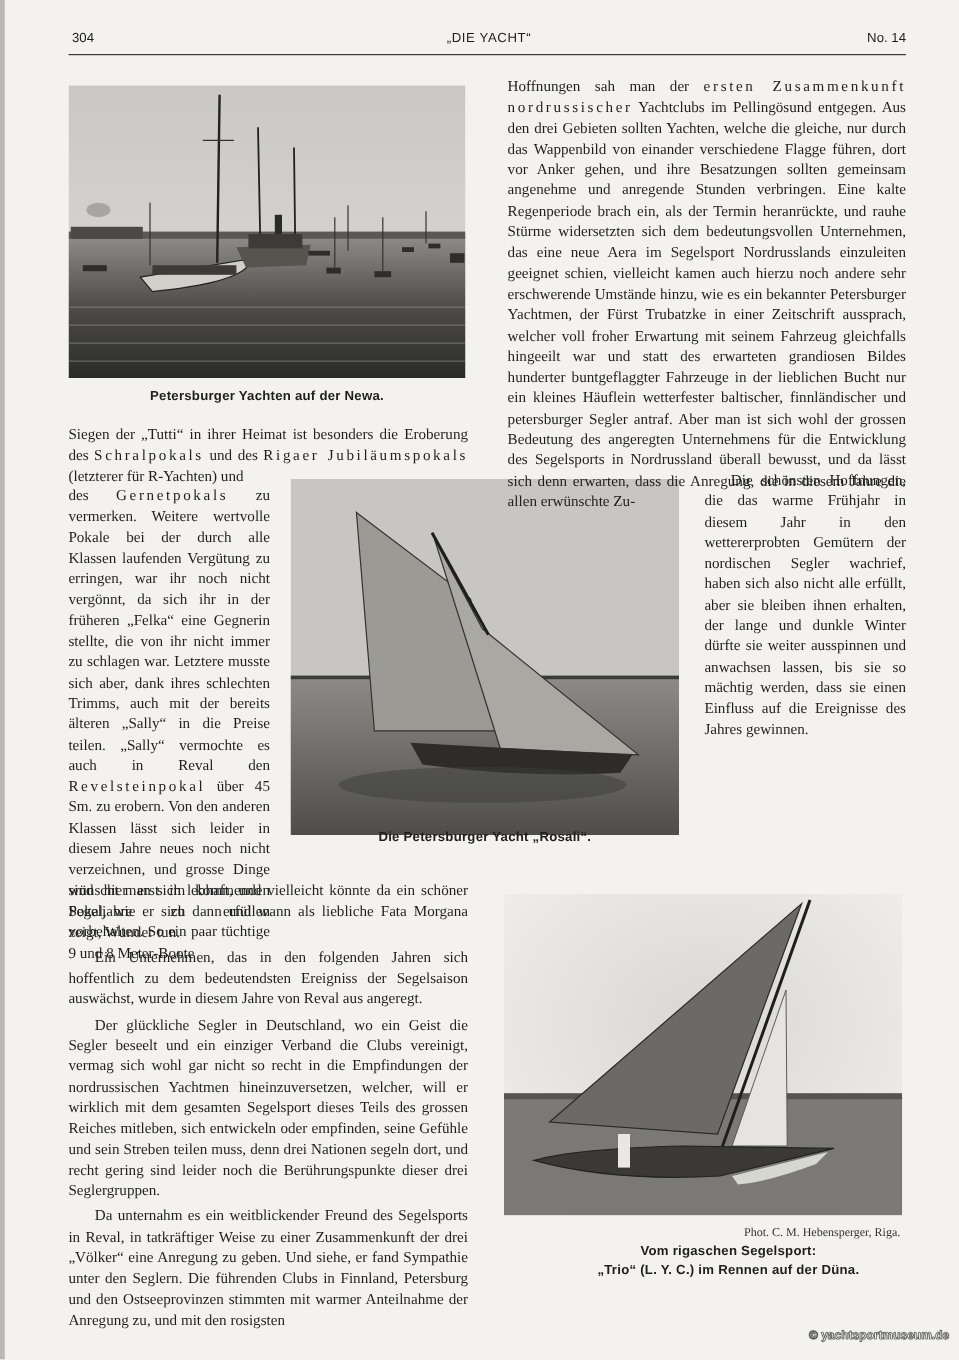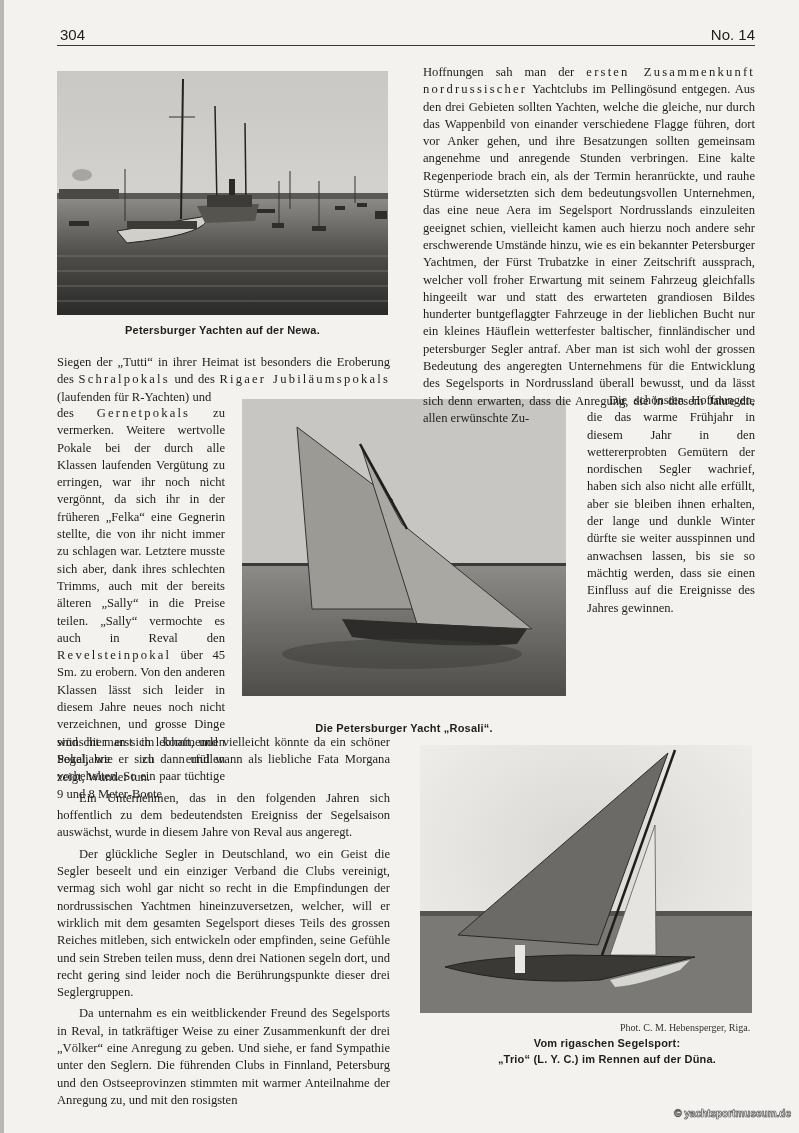--- a/index.html
+++ b/index.html
@@ -3,21 +3,21 @@
 <meta charset="utf-8">
 <style>
   html, body { margin:0; padding:0; }
   body {
     width:799px; height:1133px; position:relative; overflow:hidden;
     background:#f3f2ef;
     font-family:"Liberation Serif", "DejaVu Serif", serif;
     color:#1e1e1e;
   }
   .page-edge { position:absolute; left:0; top:0; width:4px; height:1133px; background:#b9b8b5; }
-  .hdr { position:absolute; top:26px; left:60px; width:695px; height:20px; font-family:"Liberation Sans", sans-serif; font-size:15px; font-stretch:condensed; }
+  .hdr { position:absolute; top:26px; left:60px; width:695px; height:20px; font-family:"Liberation Sans", sans-serif; font-size:11px; font-stretch:condensed; }
   .hdr .num { position:absolute; left:0; top:0; }
   .hdr .title { position:absolute; left:0; right:0; text-align:center; top:0; letter-spacing:0.5px; }
   .hdr .issue { position:absolute; right:0; top:0;text-align:right; }
   .hrule { position:absolute; top:45px; left:57px; width:698px; height:1px; background:#3a3a3a; }
 
   .col { position:absolute; font-size:12.6px; line-height:17.3px; text-align:justify; }
   .col p { margin:0; }
   .indent { text-indent:22px; }
   .sp { letter-spacing:2.2px; }
 
@@ -26,20 +26,21 @@
   .credit { position:absolute; font-size:10px; color:#333; }
   .wm { position:absolute; right:8px; top:1108px; font-family:"Liberation Sans", sans-serif; font-weight:bold; font-size:10px; color:#fff; -webkit-text-stroke:0.6px #555; text-shadow:0 0 1px #333; }
 </style>
 </head>
 <body>
 
 <div class="page-edge"></div>
 
 <div class="hdr">
   <span class="num">304</span>
+  <span class="title">„DIE YACHT“</span>
   <span class="issue">No. 14</span>
 </div>
 <div class="hrule"></div>
 
 <div class="photo" style="left:57px; top:71px; width:331px; height:244px;">
   <svg width="331" height="244" viewBox="0 0 331 244">
     <defs>
       <linearGradient id="sky1" x1="0" y1="0" x2="0" y2="1">
           <stop offset="0" stop-color="#c9c8c4"></stop>
           <stop offset="1" stop-color="#dcdbd7"></stop>
@@ -104,21 +105,21 @@
     <rect width="324" height="297" fill="#c7c6c2"></rect>
     <rect y="166" width="324" height="131" fill="url(#w2)"></rect>
     <rect y="164" width="324" height="3" fill="#3a3a38"></rect>
     <path d="M55 28 L150 100 L175 210 L70 210 Z" fill="#9b9a95" stroke="#333" stroke-width="1"></path>
     <path d="M120 50 L160 125 L290 230 L175 225 Z" fill="#a9a8a3" stroke="#333" stroke-width="1"></path>
     <line x1="118" y1="45" x2="165" y2="130" stroke="#1e1e1e" stroke-width="2.5"></line>
     <path d="M100 220 L285 230 L275 245 Q200 250 110 238 Z" fill="#2d2c2a"></path>
     <ellipse cx="160" cy="255" rx="120" ry="15" fill="#3c3b38" opacity="0.5"></ellipse>
   </svg>
 </div>
-<div class="cap" style="left:242px; top:722px; width:324px;">Die Petersburger Yacht „Rosali“.</div>
+<div class="cap" style="left:242px; top:692px; width:324px;">Die Petersburger Yacht „Rosali“.</div>
 
 <div class="photo" style="left:420px; top:745px; width:332px; height:268px;">
   <svg width="332" height="268" viewBox="0 0 332 268">
     <defs>
       <radialGradient id="sky3" cx="0.5" cy="0.4" r="0.7">
           <stop offset="0" stop-color="#d8d7d3"></stop>
           <stop offset="1" stop-color="#f0efec"></stop>
         </radialGradient>
     </defs>
     <rect width="332" height="268" fill="url(#sky3)"></rect>
@@ -130,21 +131,21 @@
     <path d="M25 222 Q90 240 180 235 L275 212 L150 210 Q60 212 25 222 Z" fill="#3a3936" stroke="#222"></path>
     <rect x="95" y="200" width="10" height="28" fill="#e8e7e3"></rect>
     <path d="M190 235 Q230 225 270 215 L260 225 Q220 240 195 242 Z" fill="#e8e7e3" opacity="0.85"></path>
   </svg>
 </div>
 <div class="credit" style="left:620px; top:1022px;">Phot. C. M. Hebensperger, Riga.</div>
 <div class="cap" style="left:415px; top:1037px; width:384px;">Vom rigaschen Segelsport:</div>
 <div class="cap" style="left:415px; top:1053px; width:384px;">„Trio“ (L. Y. C.) im Rennen auf der Düna.</div>
 
 <div class="col" style="left:57px; top:354px; width:333px;">
-  <p><span>Siegen der „Tutti“ in ihrer Heimat ist besonders die Eroberung des </span><span class="sp">Schralpokals</span><span> und des </span><span class="sp">Rigaer Jubiläumspokals</span><span> (laufenden für R-Yachten) und</span></p>
+  <p><span>Siegen der „Tutti“ in ihrer Heimat ist besonders die Eroberung des </span><span class="sp">Schralpokals</span><span> und des </span><span class="sp">Rigaer Jubiläumspokals</span><span> (letzterer für R-Yachten) und</span></p>
 </div>
 
 <div class="col" style="left:57px; top:405px; width:168px;">
   <p><span>des </span><span class="sp">Gernetpokals</span><span> zu vermerken. Weitere wertvolle Pokale bei der durch alle Klassen laufenden Vergütung zu erringen, war ihr noch nicht vergönnt, da sich ihr in der früheren „Felka“ eine Gegnerin stellte, die von ihr nicht immer zu schlagen war. Letztere musste sich aber, dank ihres schlechten Trimms, auch mit der bereits älteren „Sally“ in die Preise teilen. „Sally“ vermochte es auch in Reval den </span><span class="sp">Revelsteinpokal</span><span> über 45 Sm. zu erobern. Von den anderen Klassen lässt sich leider in diesem Jahre neues noch nicht verzeichnen, und grosse Dinge sind hier erst im kommenden Segeljahre zu erfüllen vorbehalten. So ein paar tüchtige 9 und 8 Meter-Boote</span></p>
 </div>
 
 <div class="col" style="left:57px; top:734px; width:333px;">
   <p>wünscht man sich lebhaft, und vielleicht könnte da ein schöner Pokal, wie er sich dann und wann als liebliche Fata Morgana zeigt, Wunder tun.</p>
   <p class="indent" style="margin-top:4px;">Ein Unternehmen, das in den folgenden Jahren sich hoffentlich zu dem bedeutendsten Ereigniss der Segelsaison auswächst, wurde in diesem Jahre von Reval aus angeregt.</p>
   <p class="indent" style="margin-top:4px;">Der glückliche Segler in Deutschland, wo ein Geist die Segler beseelt und ein einziger Verband die Clubs vereinigt, vermag sich wohl gar nicht so recht in die Empfindungen der nordrussischen Yachtmen hineinzuversetzen, welcher, will er wirklich mit dem gesamten Segelsport dieses Teils des grossen Reiches mitleben, sich entwickeln oder empfinden, seine Gefühle und sein Streben teilen muss, denn drei Nationen segeln dort, und recht gering sind leider noch die Berührungspunkte dieser drei Seglergruppen.</p>

